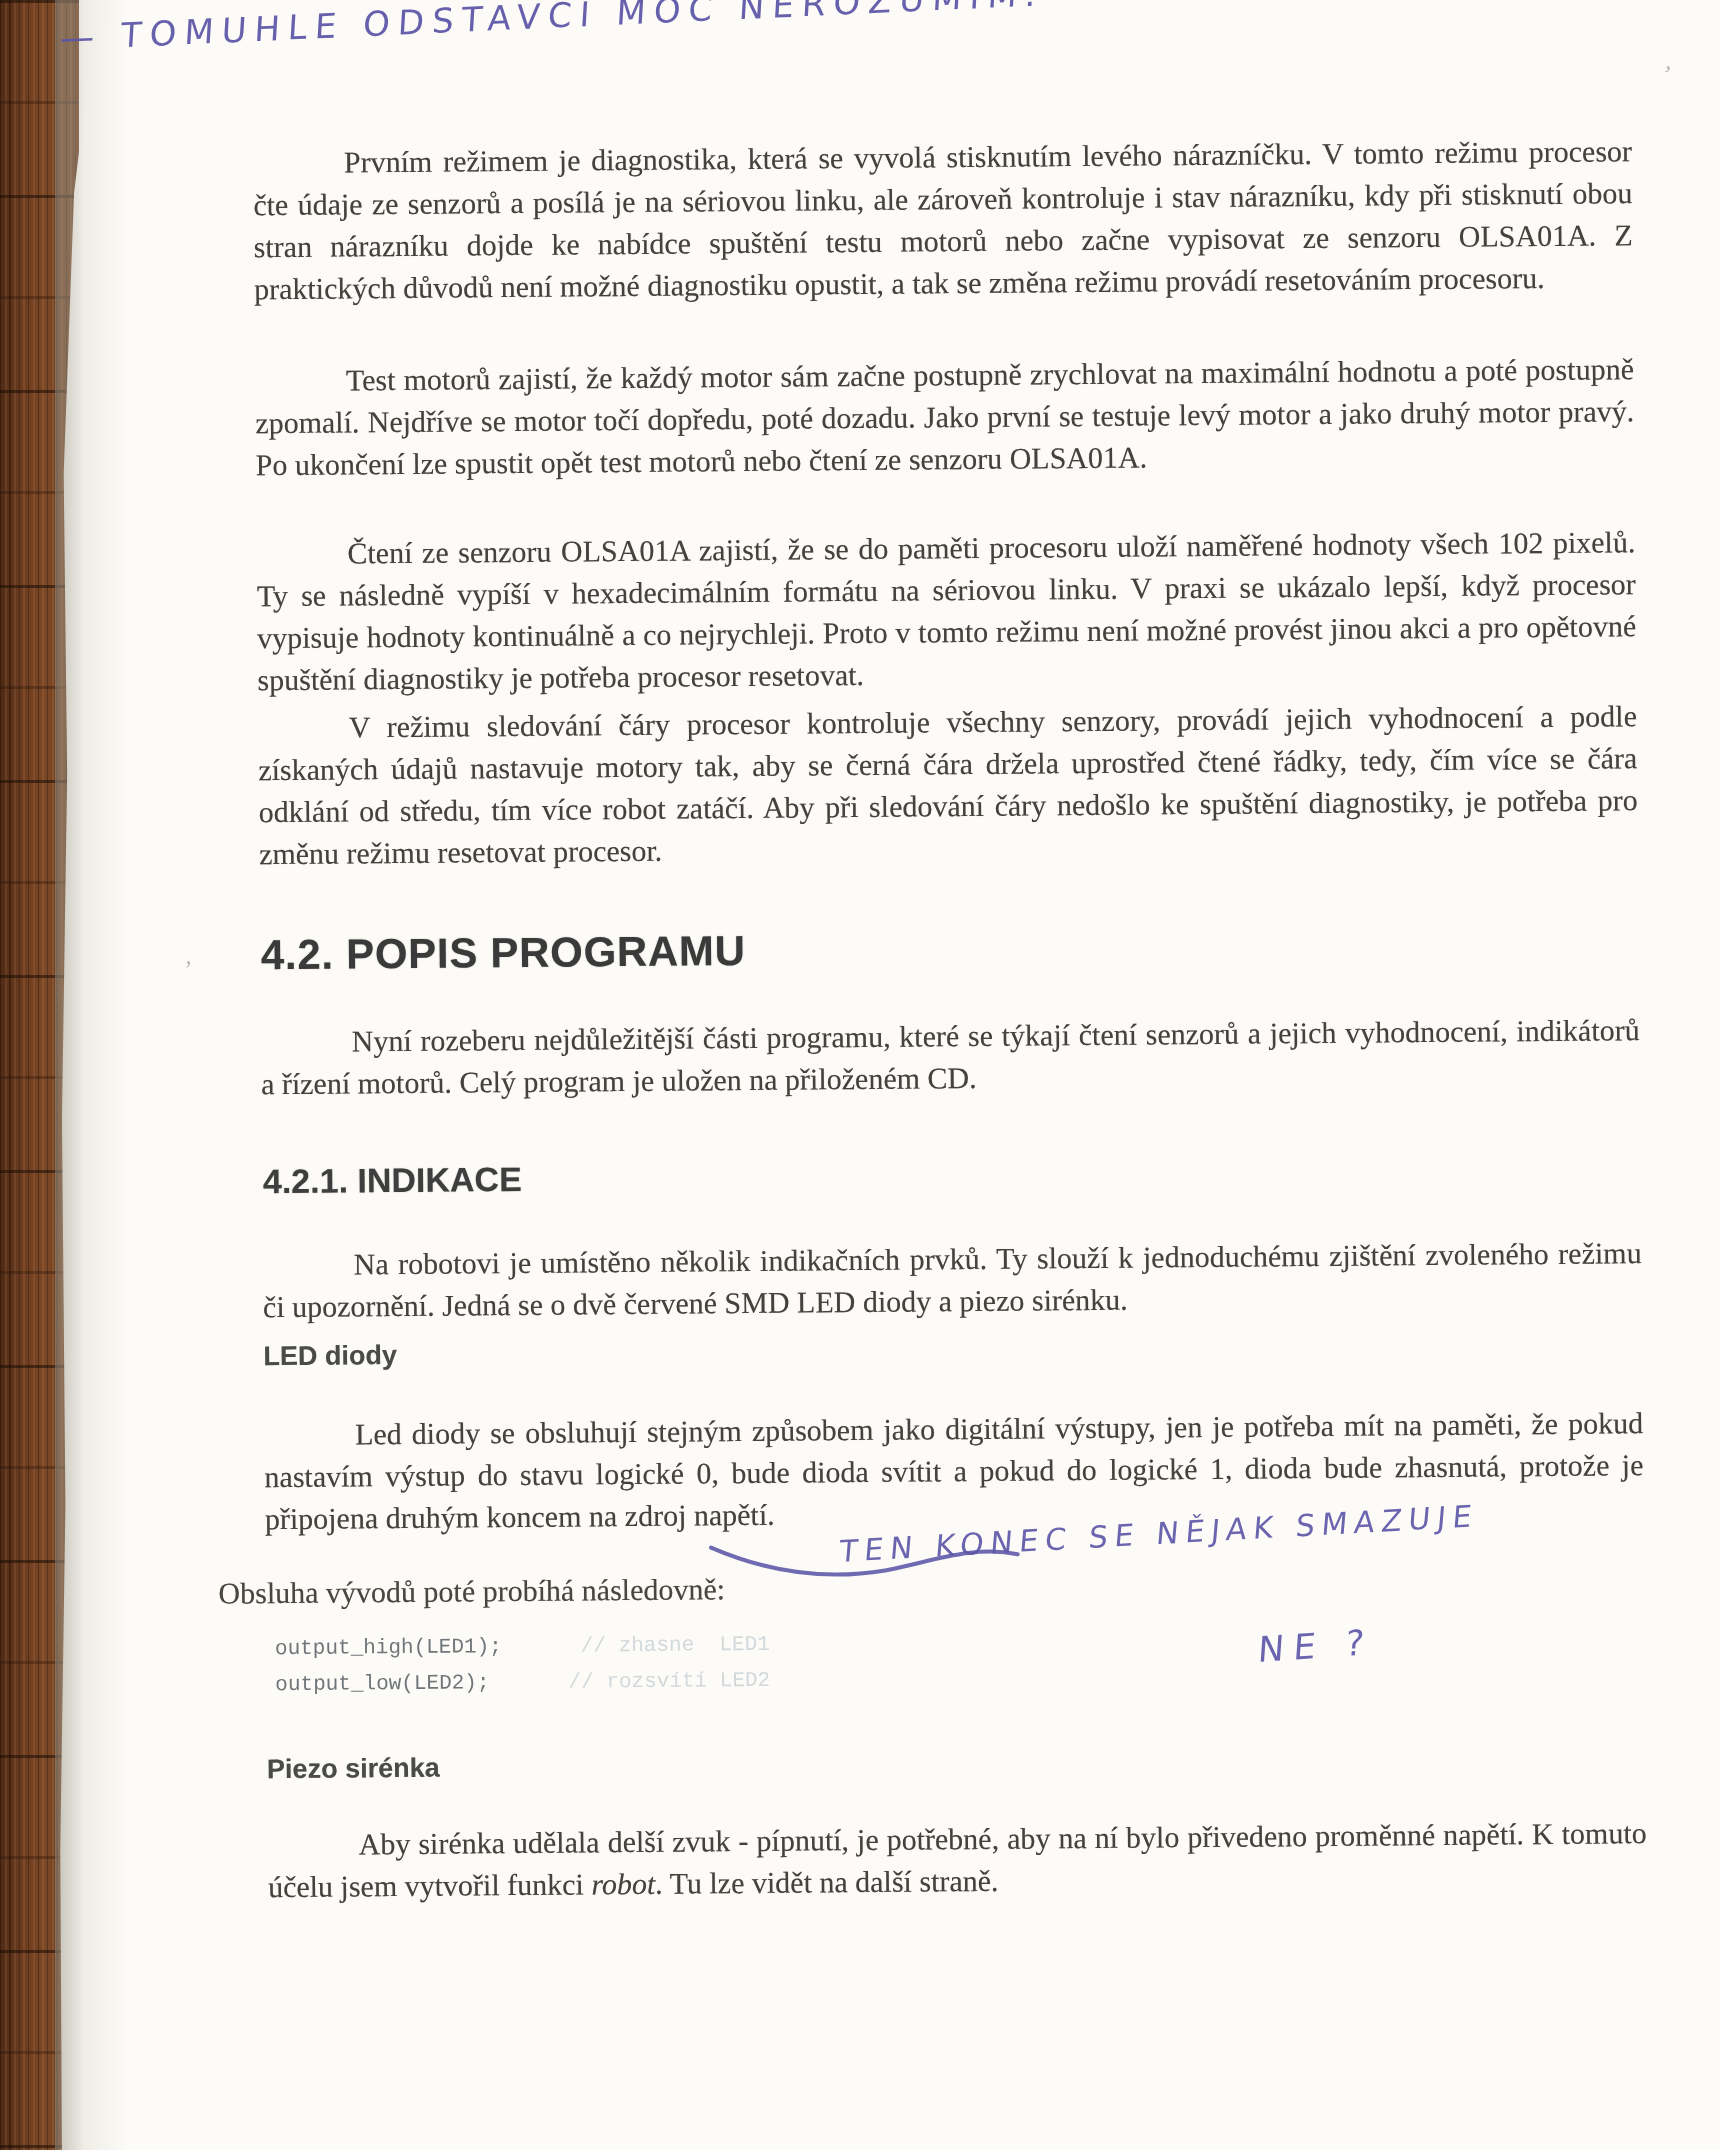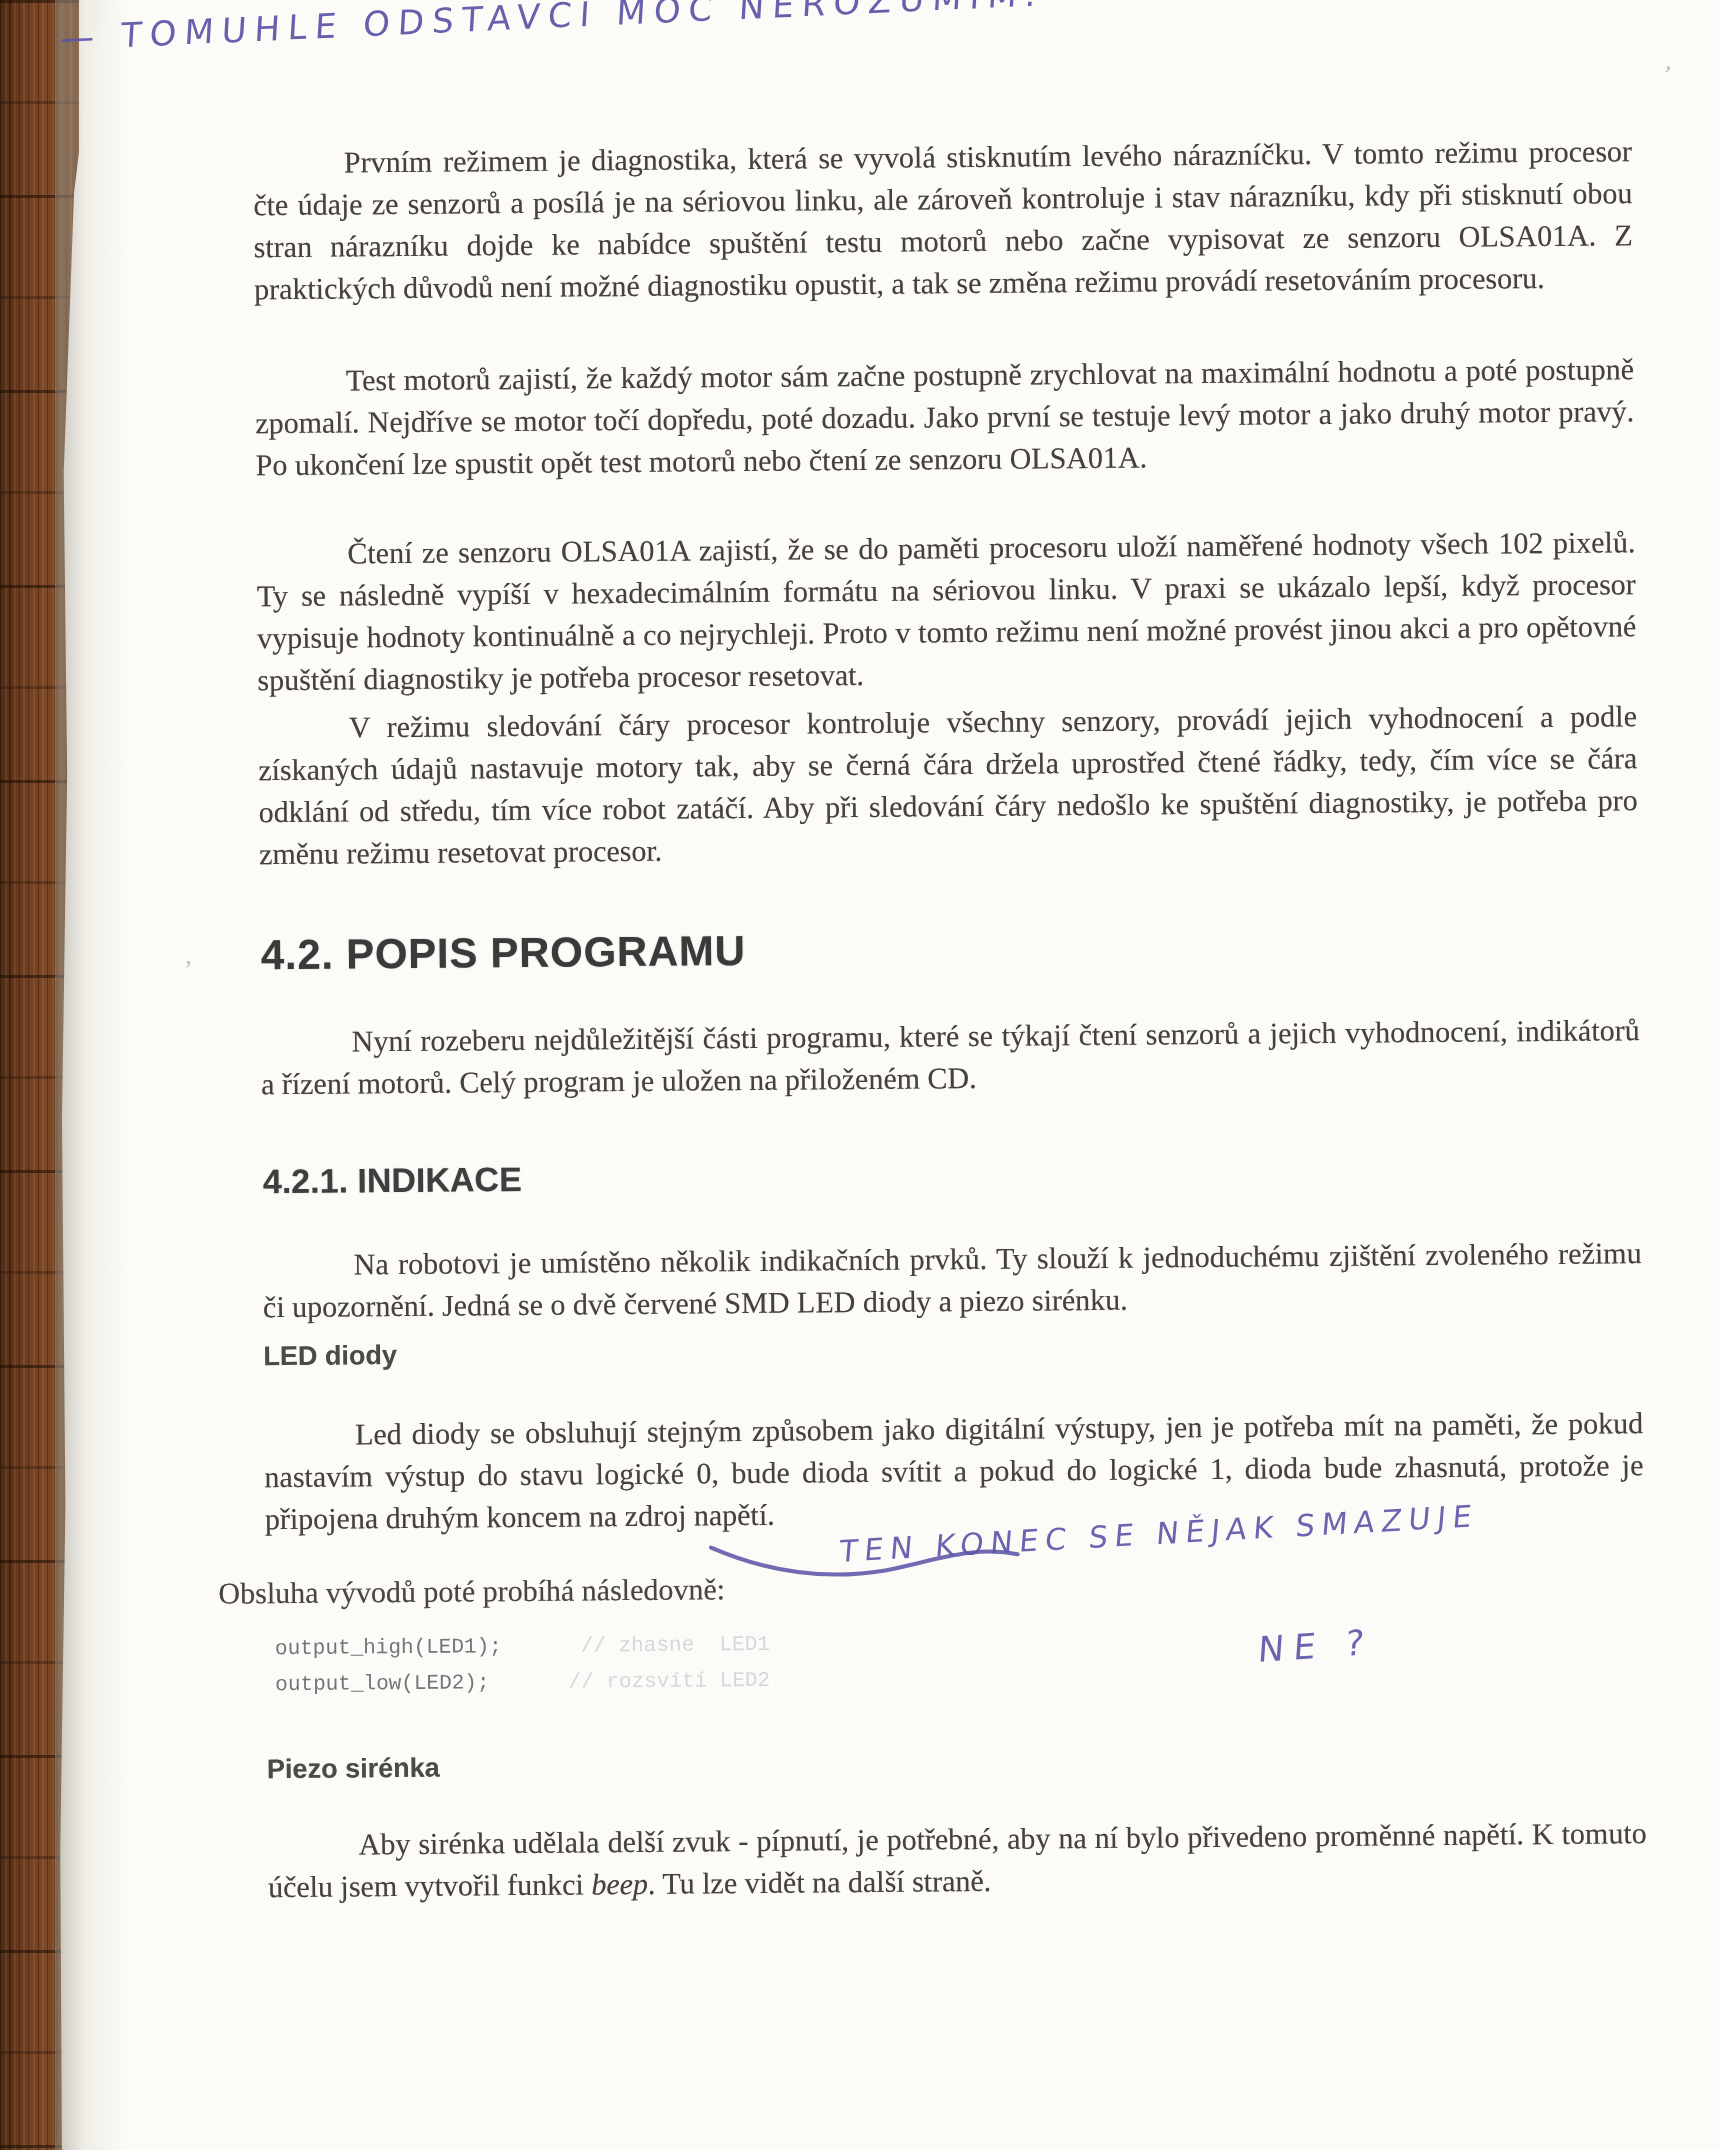--- a/index.html
+++ b/index.html
@@ -81,21 +81,21 @@
     </div>
 
     <div class="lead-line" style="top:1571px">Obsluha vývodů poté probíhá následovně:</div>
 
     <div class="code-line" style="top:1632px"><span>output_high(LED1);</span><span class="cmt">// zhasne  LED1</span></div>
     <div class="code-line" style="top:1668px"><span>output_low(LED2);</span><span class="cmt">// rozsvítí LED2</span></div>
 
     <div class="h-small" style="top:1749px">Piezo sirénka</div>
 
     <div class="para" style="top:1819px">
-      <span>Aby sirénka udělala delší zvuk - pípnutí, je potřebné, aby na ní bylo přivedeno proměnné napětí. K tomuto účelu jsem vytvořil funkci </span><i class="beep">beep</i><span>. Tu lze vidět na další straně.</span>
+      <span>Aby sirénka udělala delší zvuk - pípnutí, je potřebné, aby na ní bylo přivedeno proměnné napětí. K tomuto účelu jsem vytvořil funkci </span><i class="beep">robot</i><span>. Tu lze vidět na další straně.</span>
     </div>
 
     <span class="speck" style="left:1671px;top:67px;transform:rotate(14deg)">’</span>
     <span class="speck" style="left:185px;top:949px">’</span>
   </div>
 
   <div class="hw hw-top">— TOMUHLE ODSTAVCI MOC NEROZUMÍM.</div>
 
   <svg class="pen-underline" width="316" height="54" viewBox="0 0 470 80">
     <path d="M6,20 C80,52 170,70 265,54 C330,42 395,16 462,30" fill="none" stroke="#5b55a7" stroke-width="6" stroke-linecap="round" opacity="0.88"></path>

